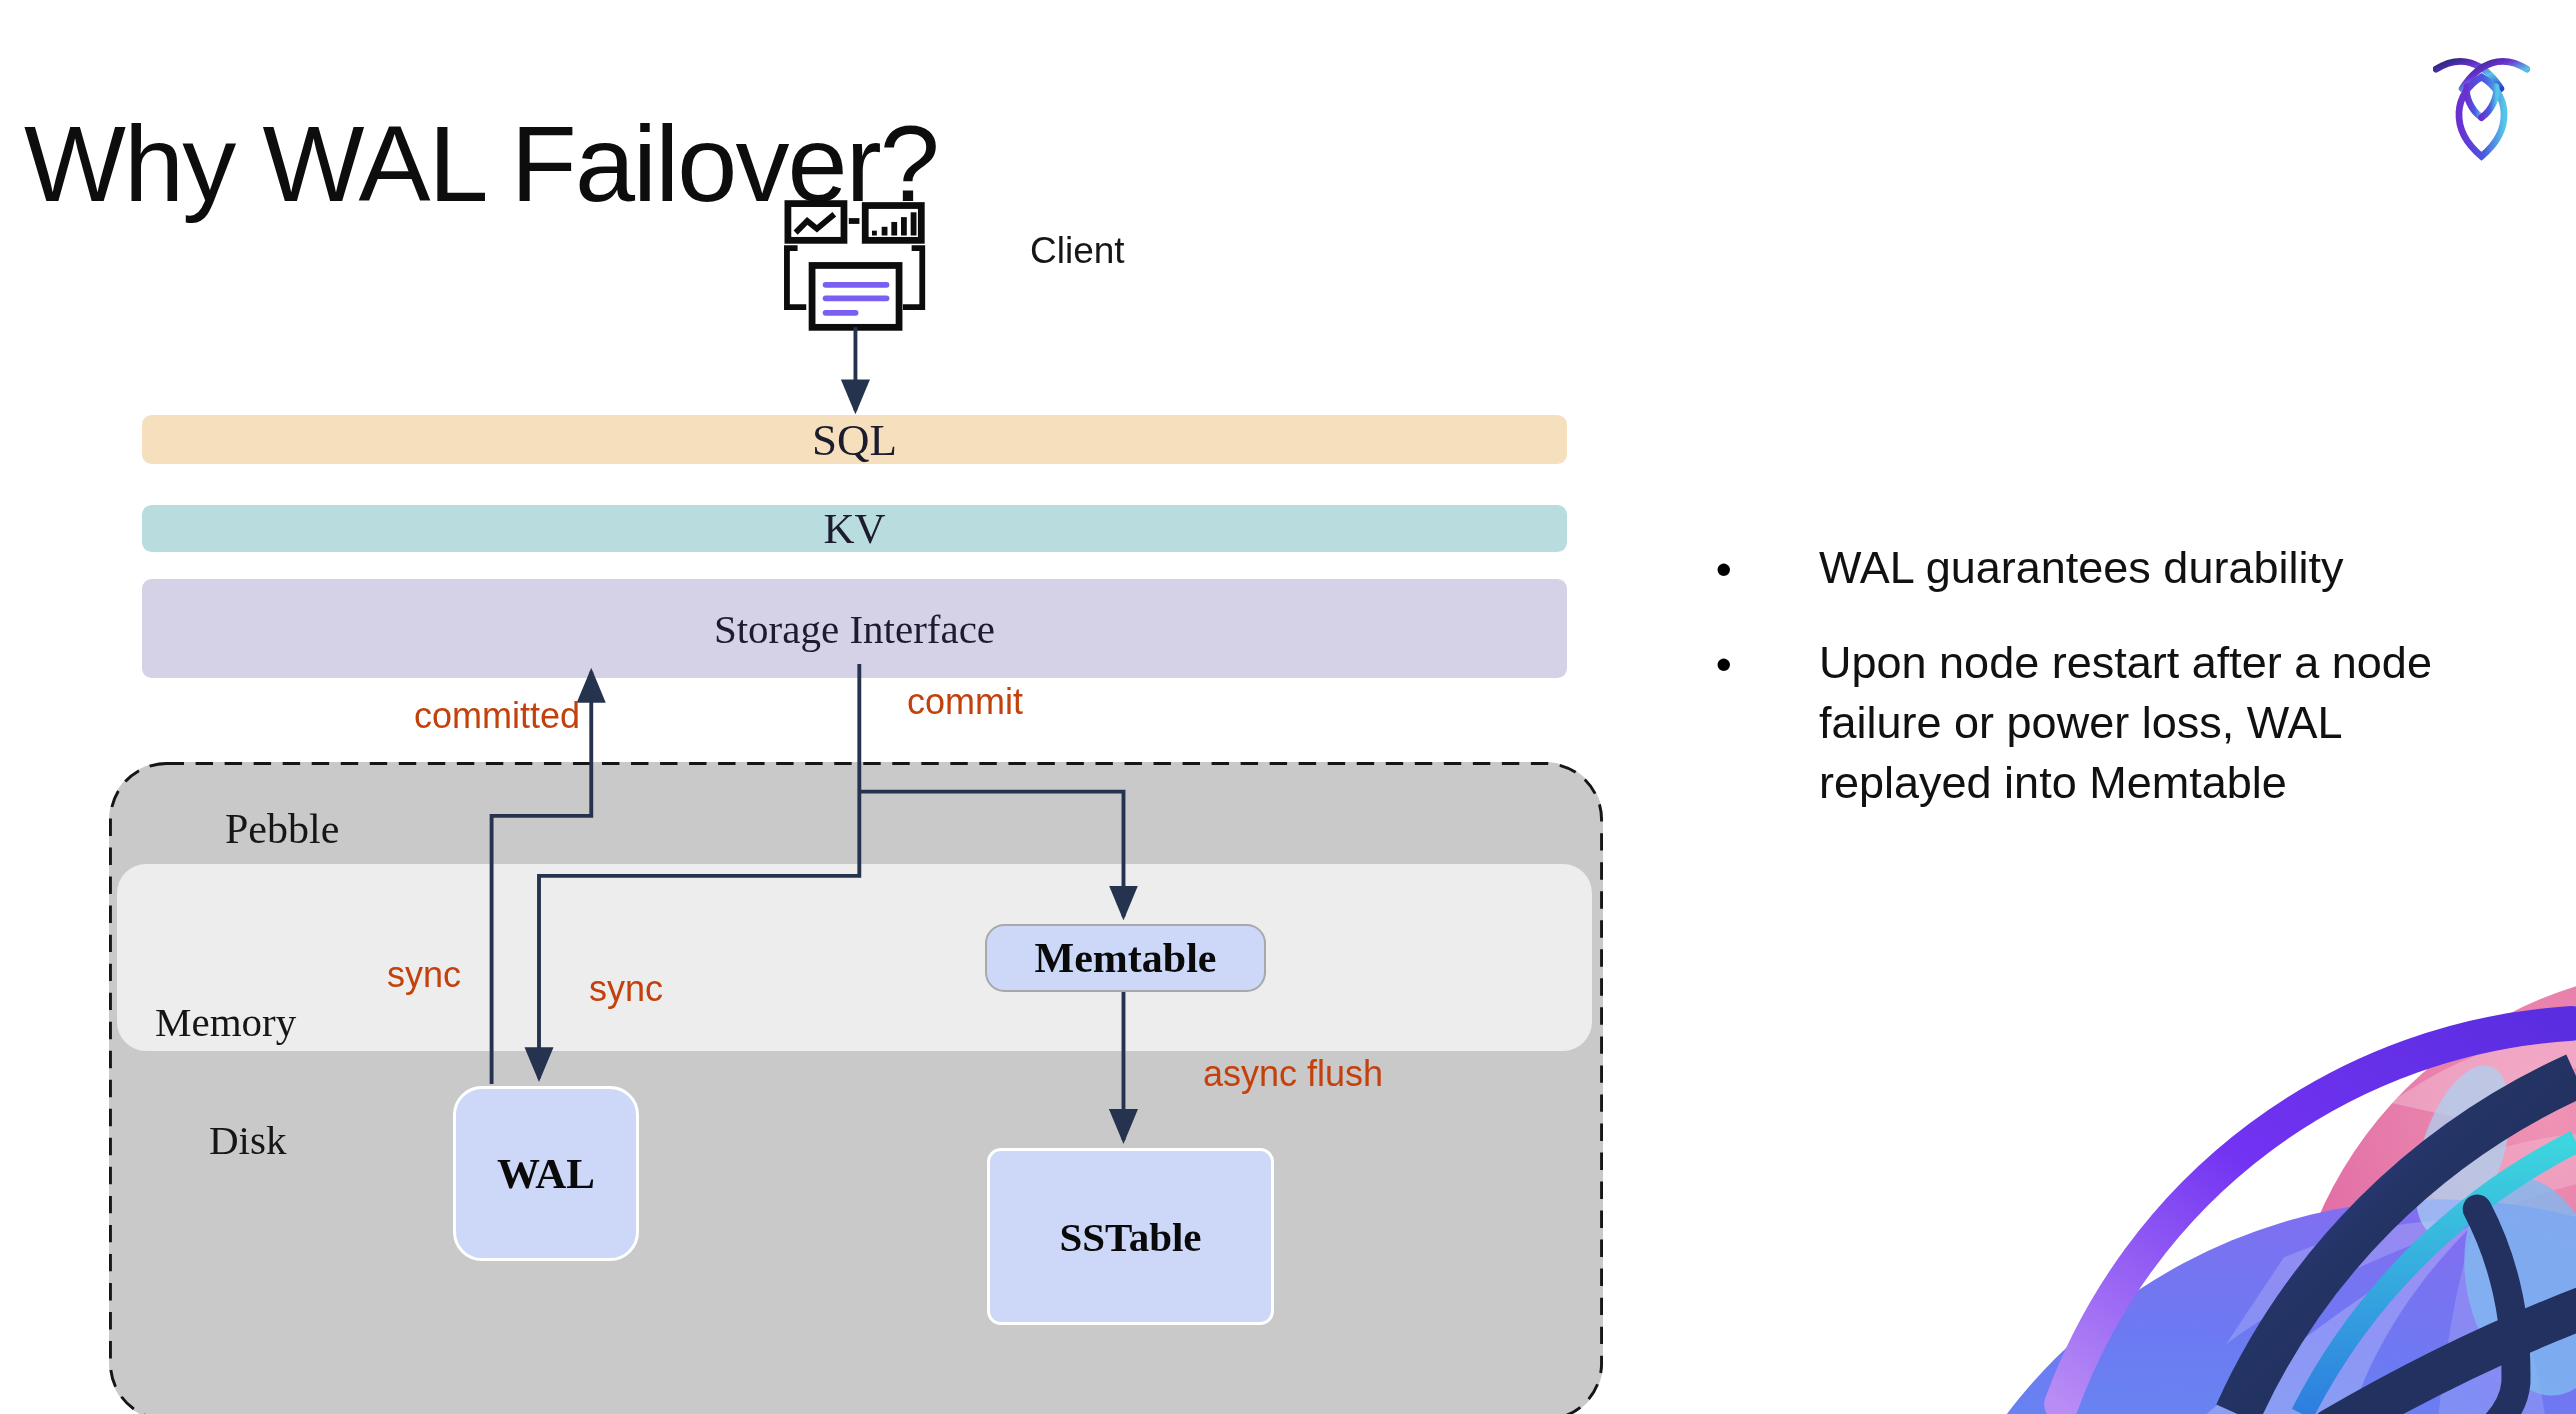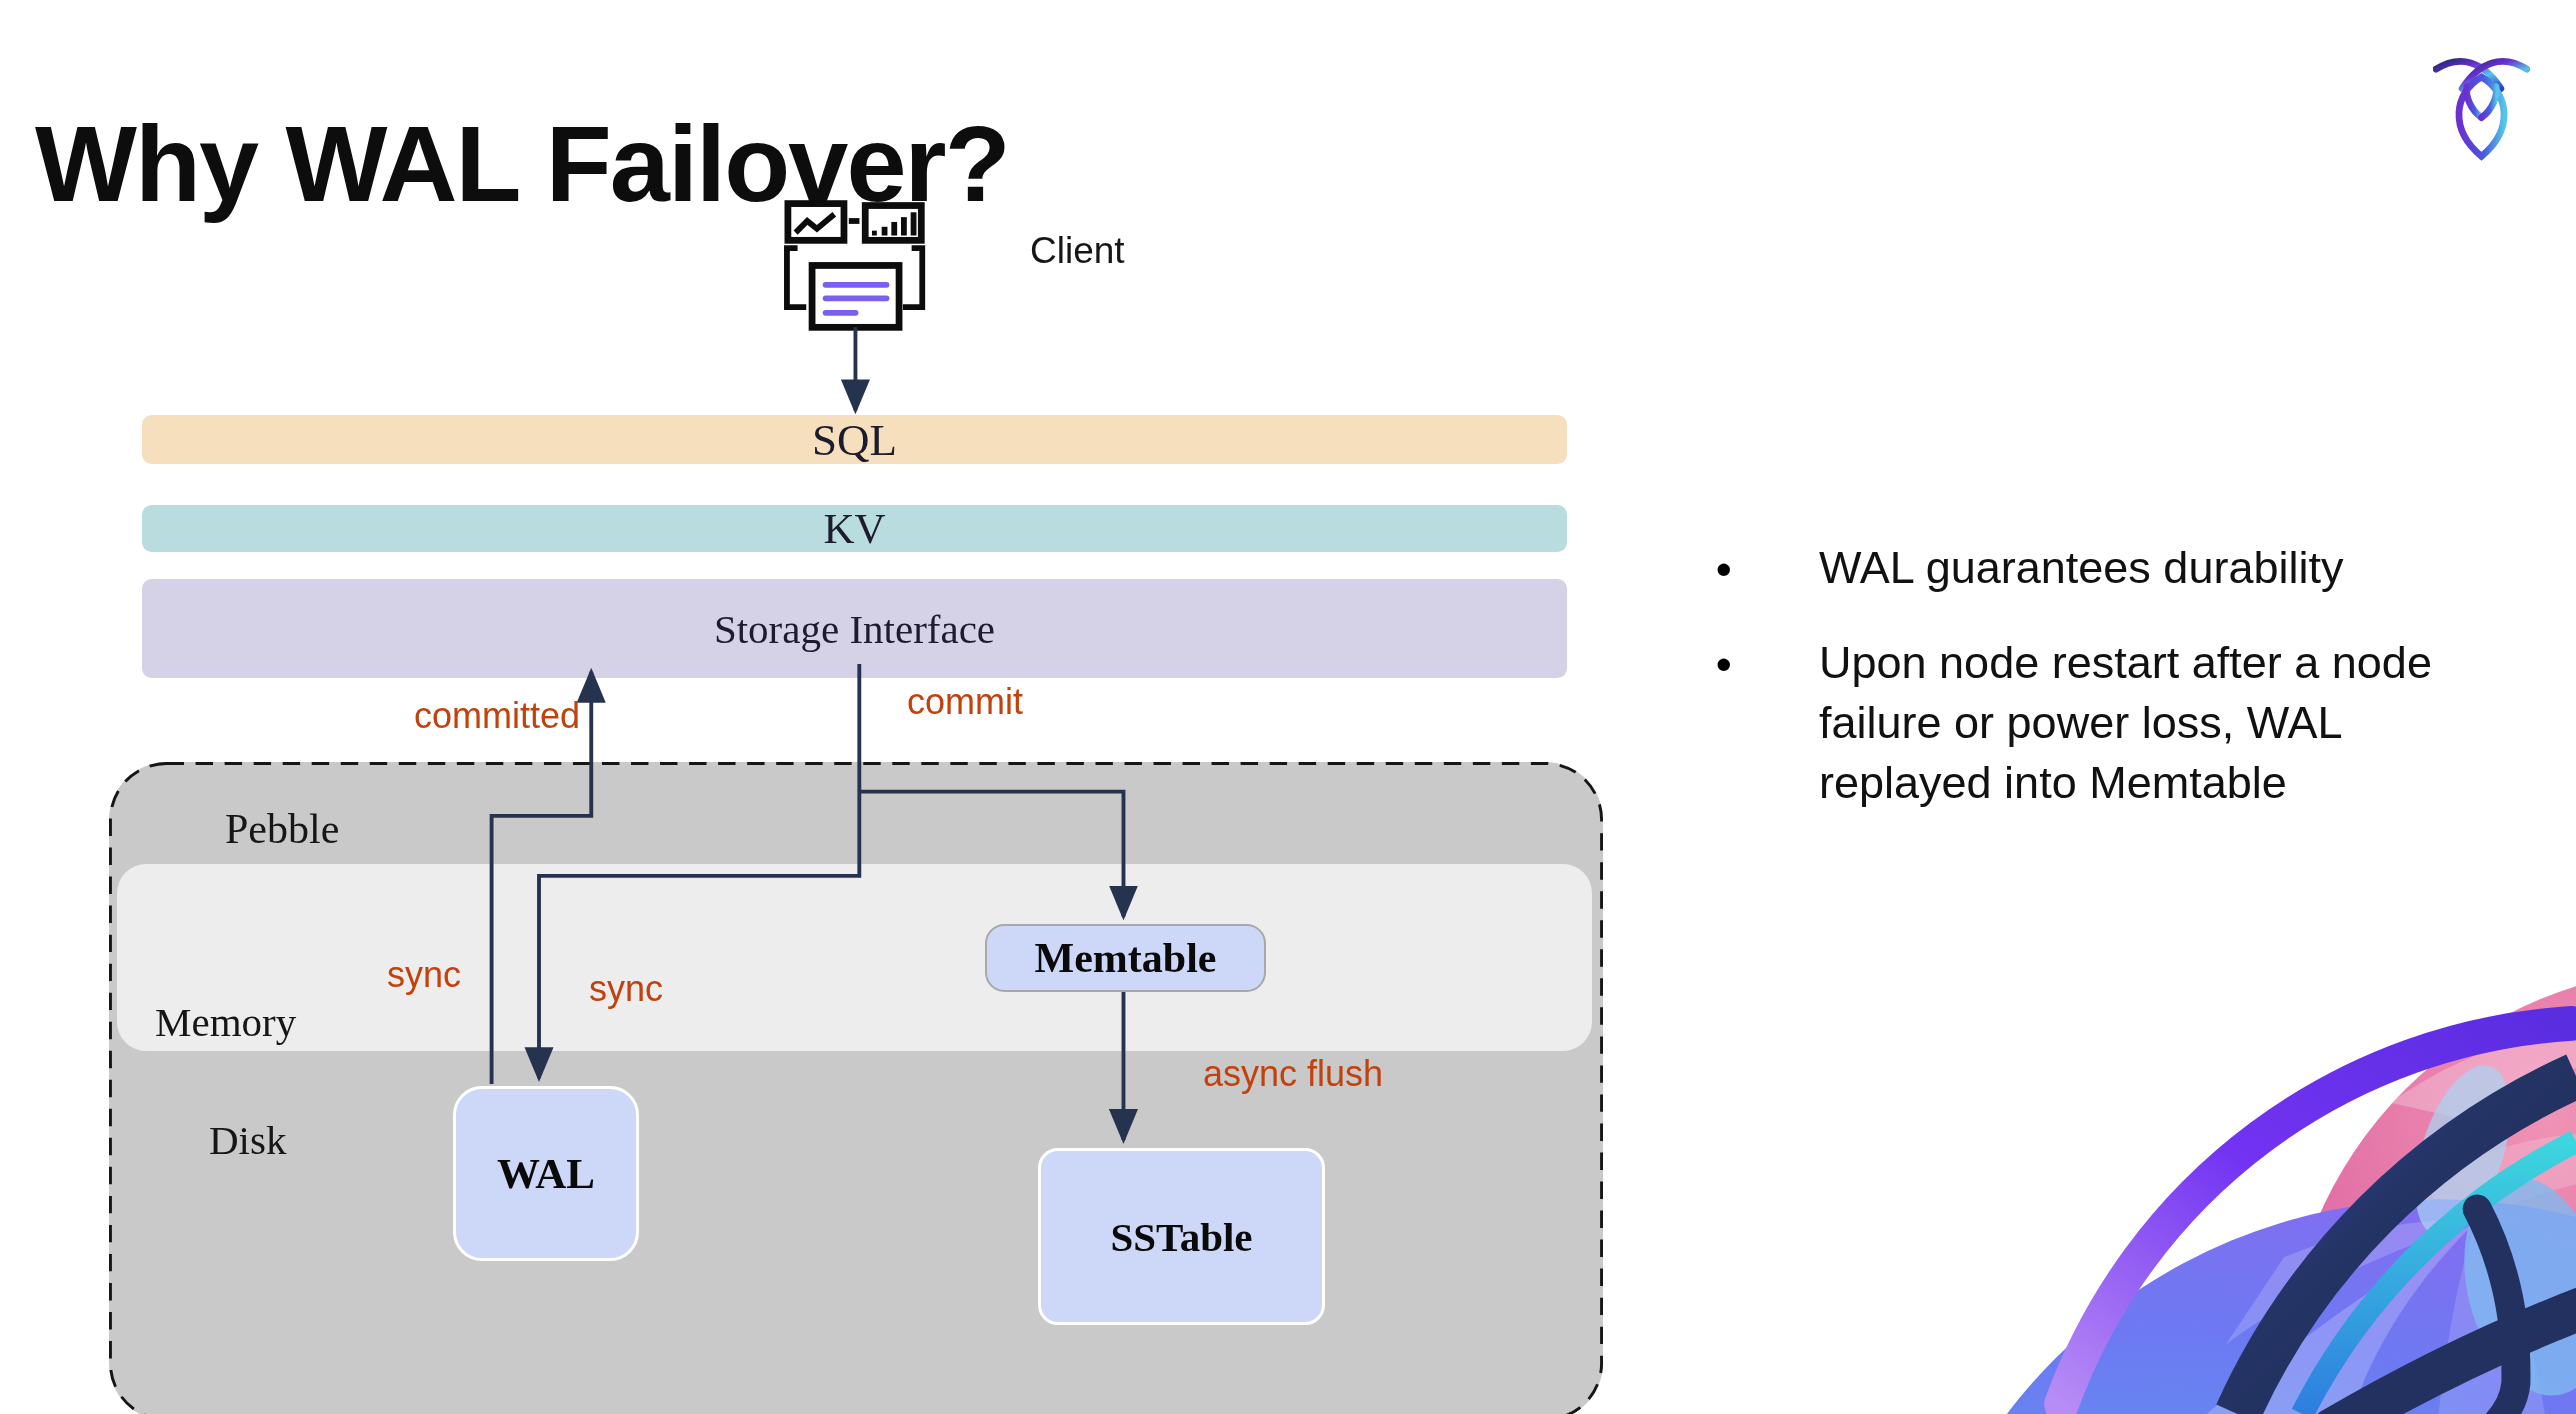--- a/index.html
+++ b/index.html
@@ -1,21 +1,21 @@
 <!DOCTYPE html>
 <html><head>
 <meta charset="utf-8">
 <style>
   html,body{margin:0;padding:0;background:#fff;}
   #slide{position:relative;width:2576px;height:1415px;background:#ffffff;overflow:hidden;
          font-family:"Liberation Sans","DejaVu Sans",sans-serif;color:#141414;}
   .serif{font-family:"Liberation Serif","DejaVu Serif",serif;}
 
   
-  #title{position:absolute;left:35px;top:29px;font-size:108px;font-weight:700;
+  #title{position:absolute;left:24px;top:29px;font-size:108px;font-weight:400;
          letter-spacing:-1.9px;color:#0d0d0d;font-family:"Liberation Sans","DejaVu Sans",sans-serif;}
 
   
   .client-label{position:absolute;left:1030px;top:230px;font-size:37px;color:#161616;}
 
   
   .bar{position:absolute;left:142px;width:1425px;border-radius:9.7px;
        display:flex;align-items:center;justify-content:center;
        font-family:"Liberation Serif","DejaVu Serif",serif;color:#1c1c2e;}
   #bar-sql{top:415px;height:49px;background:#f5dfbc;font-size:45px;}
@@ -31,21 +31,21 @@
   .zone-label{position:absolute;font-size:41px;color:#161616;}
   #lbl-pebble{left:116px;top:43px;font-size:42px;}
   #lbl-memory{left:46px;top:236px;}
   #lbl-disk{left:100px;top:354px;}
 
   
   .node{position:absolute;background:#cdd8f8;display:flex;align-items:center;justify-content:center;
         font-family:"Liberation Serif","DejaVu Serif",serif;font-weight:bold;color:#0a0a0a;}
   #node-wal{left:453px;top:1086px;width:180px;height:169px;border:3.9px solid #ffffff;border-radius:29px;font-size:43px;}
   #node-memtable{left:985px;top:924px;width:277px;height:64px;border:2.9px solid #a8a8ac;border-radius:19.4px;font-size:42px;}
-  #node-sstable{left:1038px;top:1148px;width:281px;height:171px;border:3.9px solid #ffffff;border-radius:20px;font-size:41px;}
+  #node-sstable{left:987px;top:1148px;width:281px;height:171px;border:3.9px solid #ffffff;border-radius:14px;font-size:41px;}
 
   
   .edge-label{position:absolute;transform:translateX(-50%);font-size:36px;color:#c2410c;white-space:nowrap;}
   #lbl-committed{left:497px;top:695px;}
   #lbl-commit{left:965px;top:681px;}
   #lbl-sync-wal{left:424px;top:954px;}
   #lbl-sync-commit{left:626px;top:968px;}
   #lbl-async{left:1293px;top:1053px;}
 
   

